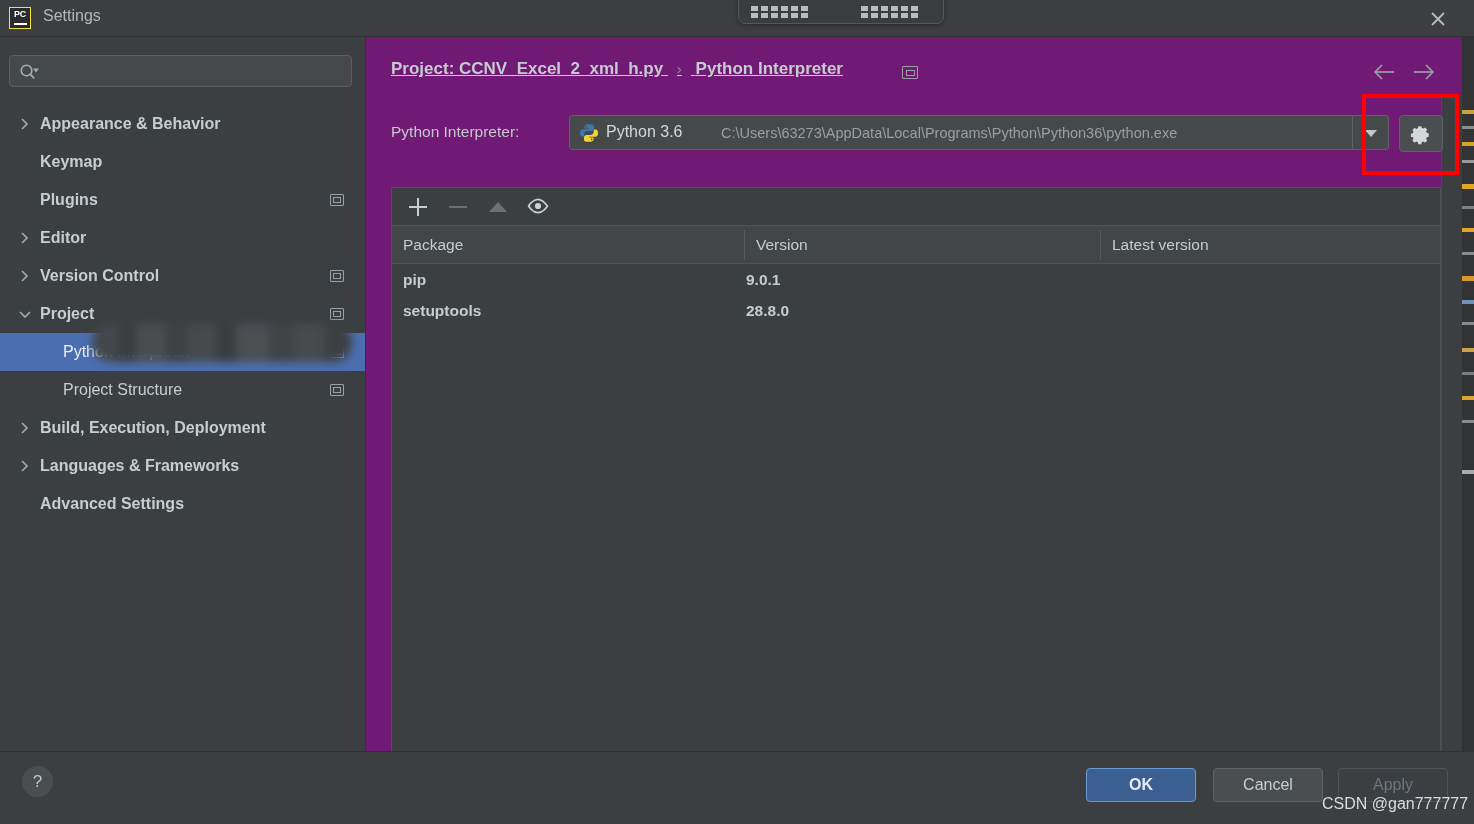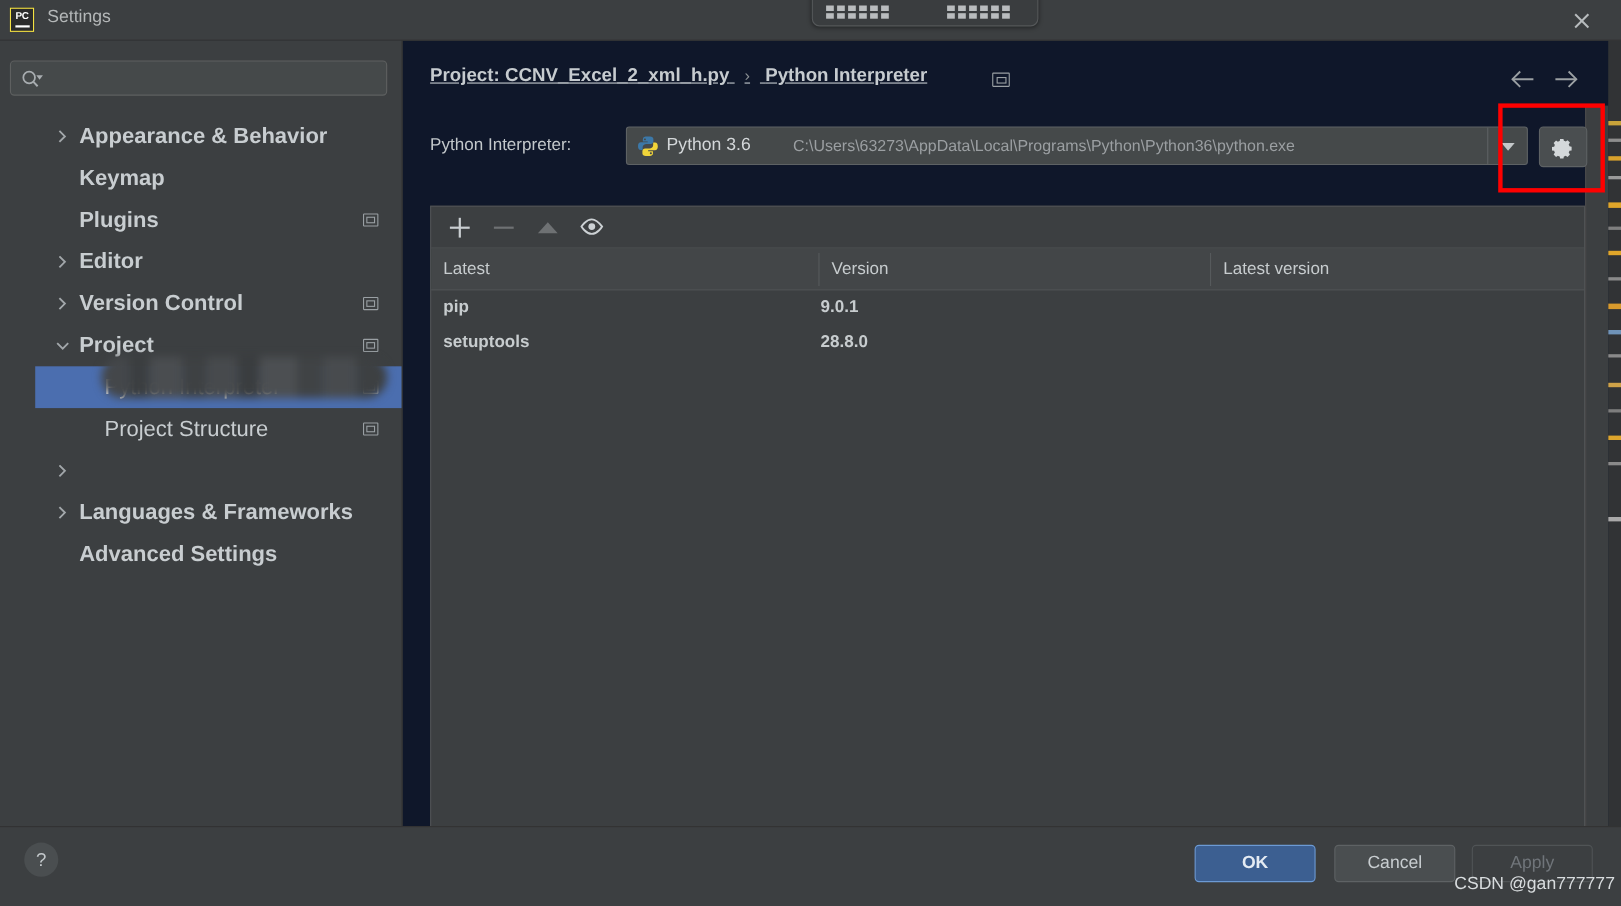--- a/index.html
+++ b/index.html
@@ -3,21 +3,21 @@
 <meta charset="utf-8">
 <style>
   html,body{margin:0;padding:0;}
   body{
     width:1474px;height:824px;overflow:hidden;
     background:#3c3f41;
     font-family:"Liberation Sans",sans-serif;
     color:#bbbbbb;
     -webkit-font-smoothing:antialiased;
   }
-  .root{position:relative;width:1474px;height:764px;background:#0f172a;}
+  .root{position:relative;width:1474px;height:764px;background:#701a75;}
 
   
   .ide-sliver{position:absolute;right:0;top:0;width:12px;height:824px;background:#313335;}
   .ide-sliver .mini{position:absolute;right:0;width:12px;}
   .ide-edge-panel{position:absolute;right:12px;top:96px;width:20px;height:700px;background:#3c3f41;border-left:1px solid #4b4b4b;}
 
   
   .titlebar{position:absolute;left:0;top:0;width:1474px;height:37px;background:#3c3f41;}
   .pc-logo{position:absolute;left:9px;top:7px;width:22px;height:22px;background:#2b2b2b;border:1.5px solid #f4e242;box-sizing:border-box;}
   .pc-logo .pc-text{position:absolute;left:0;top:1px;width:100%;text-align:center;font-size:9px;font-weight:bold;color:#ffffff;letter-spacing:-0.3px;line-height:10px;}
@@ -33,21 +33,21 @@
   .dotgrid span{display:inline-block;width:7px;height:5px;background:#b9bcbe;margin-right:3px;}
   .dotrow2{top:27px;}
   .popup-arrow{position:absolute;left:96px;top:17px;width:0;height:0;}
 
   
   .sidebar{position:absolute;left:0;top:37px;width:365px;height:714px;background:#3c3f41;border-right:1px solid #323232;}
   .search-wrap{position:absolute;left:9px;top:18px;width:343px;height:32px;background:#45494a;border:1px solid #5e6060;border-radius:4px;box-sizing:border-box;}
   .search-icon{position:absolute;left:9px;top:7px;}
   .search-input{position:absolute;left:38px;top:0;width:300px;height:30px;background:transparent;border:0;outline:none;color:#bbbbbb;font-size:14px;font-family:"Liberation Sans",sans-serif;}
   .tree{position:absolute;left:0;top:68px;width:365px;}
-  .tree-item{position:relative;height:38px;line-height:38px;font-size:20px;color:#c8cdd0;cursor:default;white-space:nowrap;margin-left:32px;}
+  .tree-item{position:relative;height:38px;line-height:38px;font-size:16px;color:#c8cdd0;cursor:default;white-space:nowrap;}
   .tree-item.bold{font-weight:bold;}
   .tree-item .label{position:absolute;}
   .tree-item.lvl0 .label{left:40px;}
   .tree-item.lvl1 .label{left:63px;font-weight:normal;}
   .tree-item.selected{background:#4b6eaf;}
   .tree-item.selected .label{color:#e9eef5;}
   .chev{position:absolute;left:18px;top:0;height:38px;width:14px;}
   .chev svg{position:absolute;top:13px;left:0;}
   .copy-badge{position:absolute;right:21px;top:13px;width:14px;height:12px;}
   .copy-badge .outer{position:absolute;left:0;top:0;width:14px;height:12px;border:1.4px solid #9aa0a4;box-sizing:border-box;border-radius:1px;}
@@ -240,20 +240,21 @@
             <span class="outer"></span>
             <span class="inner"></span>
           </span>
         </div>
         <div class="tree-item lvl0 bold">
           <span class="chev">
             <svg width="14" height="12" viewBox="0 0 14 12">
               <polyline points="4,1 9,6 4,11" fill="none" stroke="#a2a7aa" stroke-width="1.7"></polyline>
             </svg>
           </span>
+          <span class="label">Build, Execution, Deployment</span>
         </div>
         <div class="tree-item lvl0 bold">
           <span class="chev">
             <svg width="14" height="12" viewBox="0 0 14 12">
               <polyline points="4,1 9,6 4,11" fill="none" stroke="#a2a7aa" stroke-width="1.7"></polyline>
             </svg>
           </span>
           <span class="label">Languages &amp; Frameworks</span>
         </div>
         <div class="tree-item lvl0 bold">
@@ -338,21 +339,21 @@
         <div class="tb-btn tb-eye">
           <svg width="22" height="16" viewBox="0 0 22 16">
             <path d="M11 1.4C5.6 1.4 1.6 8 1.6 8s4 6.6 9.4 6.6S20.4 8 20.4 8 15.4 1.4 11 1.4z" fill="none" stroke="#ccd1d4" stroke-width="1.7"></path>
             <circle cx="11" cy="8" r="3.1" fill="#ccd1d4"></circle>
           </svg>
         </div>
       </div>
       <div class="pkg-head">
         <div class="vline" style="left:352px;"></div>
         <div class="vline" style="left:708px;"></div>
-      <div class="col" style="left: 11px;">Latest</div>
+      <div class="col" style="left: 11px;">Package</div>
           <div class="col" style="left: 364px;">Version</div>
           <div class="col" style="left: 720px;">Latest version</div>
         </div>
       <div class="pkg-body">
           <div class="pkg-row" style="top: 0px;">
             <span class="cell c-pkg">pip</span>
             <span class="cell c-ver">9.0.1</span>
             <span class="cell c-lat"></span>
           </div>
           <div class="pkg-row" style="top: 31px; text-align: center;">

